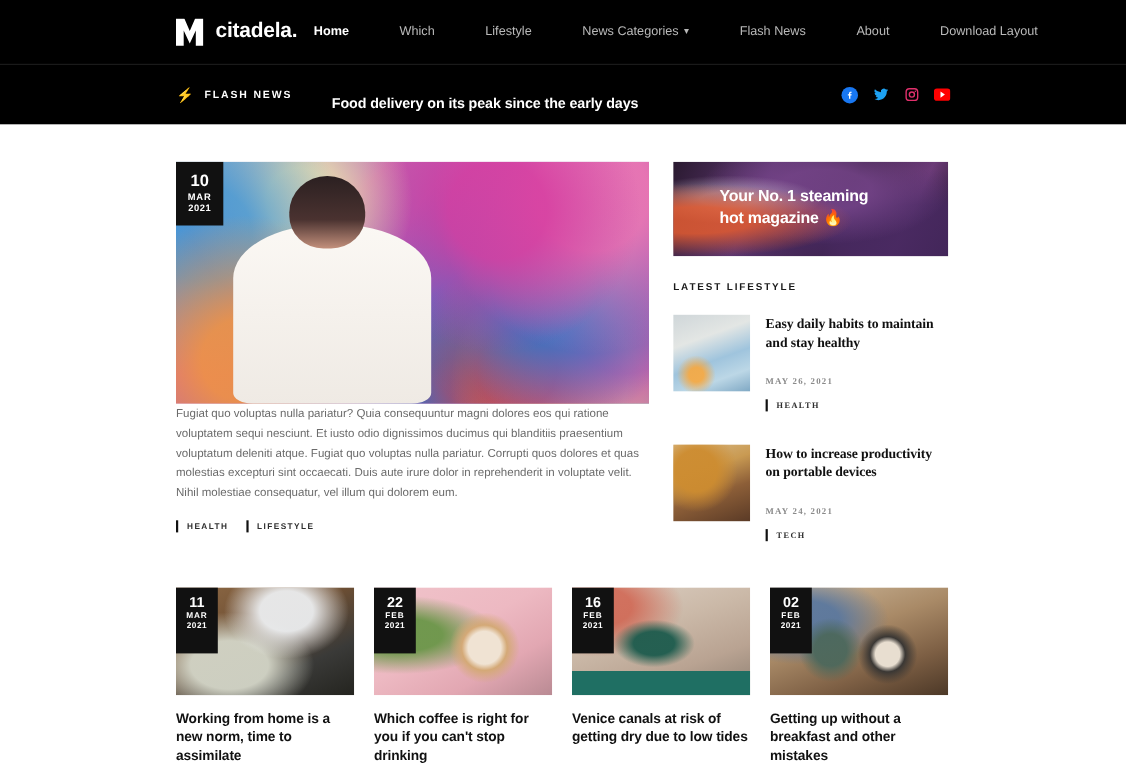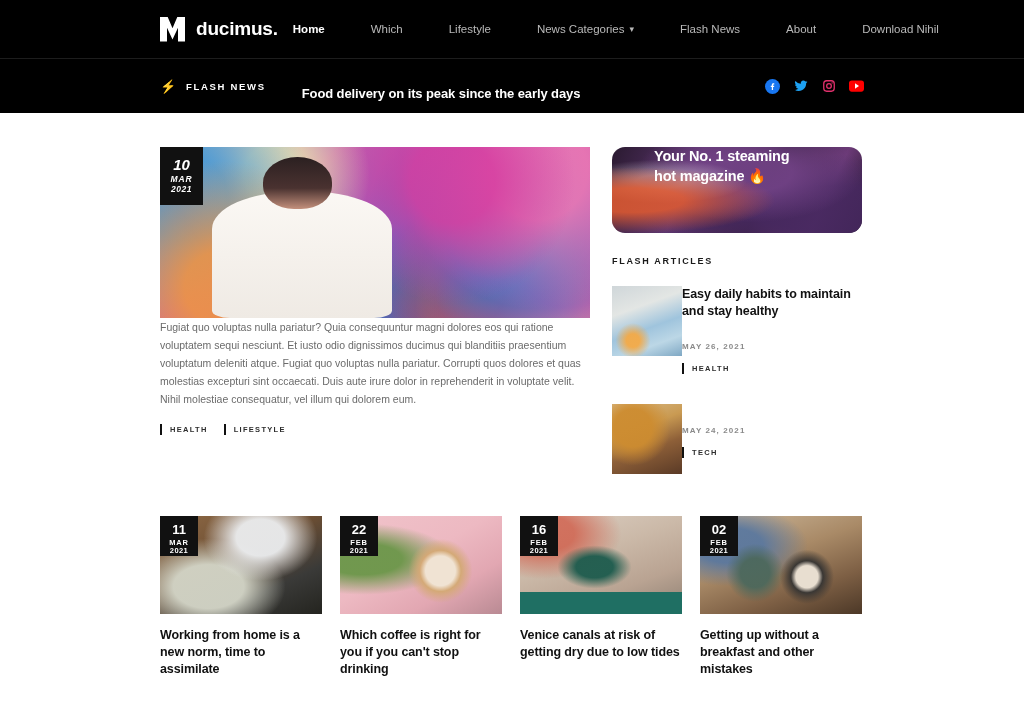--- a/index.html
+++ b/index.html
@@ -68,21 +68,21 @@
     font-size: 10px; color: #fff; font-weight: 700; cursor: pointer;
   }
   .soc svg { display: block; }
 
   
   .page { padding: 34px 160px 0 160px; }
   .top-grid { display: flex; gap: 22px; }
   .col-main { width: 430px; }
   .col-side { width: 250px; }
 
-  .hero-wrap { position: relative; width: 430px; height: 171px; overflow: hidden; font-style: italic; }
+  .hero-wrap { position: relative; width: 430px; height: 220px; overflow: hidden; }
   .hero-img {
     position: absolute; inset: 0;
     background:
       radial-gradient(circle at 14% 82%, rgba(245,150,60,.85) 0 9%, transparent 32%),
       radial-gradient(circle at 6% 30%, rgba(60,150,215,.8) 0 10%, transparent 30%),
       radial-gradient(circle at 26% 16%, rgba(238,228,175,.9) 0 8%, transparent 28%),
       radial-gradient(circle at 68% 20%, rgba(215,60,160,.85) 0 13%, transparent 38%),
       radial-gradient(circle at 88% 14%, rgba(236,120,180,.9) 0 12%, transparent 34%),
       radial-gradient(circle at 78% 50%, rgba(40,120,200,.85) 0 14%, transparent 38%),
       radial-gradient(circle at 95% 62%, rgba(190,70,175,.8) 0 13%, transparent 36%),
@@ -132,41 +132,41 @@
     background: #111111; margin-right: 8px;
   }
   .tag .t {
     font-size: 7.5px; font-weight: 700; letter-spacing: 1.3px;
     color: #2d2d2d; margin-right: 16px;
   }
 
   
   .promo {
     width: 250px; height: 86px; position: relative; overflow: hidden;
-    display: flex;  border-radius: 13px;
+    display: flex; align-items: center;
   }
   .promo-bg {
     position: absolute; inset: 0;
     background:
       radial-gradient(ellipse at 8% 62%, rgba(228,92,48,.85) 0 16%, transparent 44%),
       radial-gradient(ellipse at 20% 40%, rgba(215,205,215,.55) 0 9%, transparent 30%),
       radial-gradient(ellipse at 55% 30%, rgba(120,70,140,.8) 0 22%, transparent 58%),
       radial-gradient(ellipse at 88% 72%, rgba(70,40,95,.9) 0 26%, transparent 62%),
       linear-gradient(115deg, #2a1a30 0%, #5d3670 32%, #3b2246 60%, #6b3a77 82%, #241528 100%);
   }
   .promo-text {
     position: relative; color: #ffffff;
     font-size: 14.5px; font-weight: 700; line-height: 1.35;
     padding-left: 42px; letter-spacing: -0.2px;
   }
   .section-label {
     margin-top: 23px;
     font-size: 9px; font-weight: 700; letter-spacing: 1.7px; color: #1a1a1a;
   }
-  .side-item { display: flex; margin-top: 20px; }
+  .side-item { display: flex; gap: 14px; margin-top: 20px; font-family: Liberation Serif, serif; }
   .side-thumb {
     width: 70px; height: 70px; flex: 0 0 70px; overflow: hidden;
   }
   .thumb-bed {
     width: 100%; height: 100%;
     background:
       radial-gradient(circle at 30% 78%, rgba(248,168,62,.9) 0 9%, transparent 24%),
       linear-gradient(160deg, #cfd6d9 0%, #e3e6e4 32%, #9fc4dd 58%, #bcd7e6 78%, #7fa8c4 100%);
   }
   .thumb-desk {
@@ -185,21 +185,21 @@
   }
   .side-item .tags { margin-top: 12px; }
 
   
   .cards { display: flex; gap: 18px; margin-top: 42px; }
   .card { width: 162px; }
   .card-img { position: relative; width: 162px; height: 98px; overflow: hidden; }
   .card-date {
     position: absolute; top: 0; left: 0;
     background: #111111; color: #ffffff;
-    width: 38px; padding: 7px 0 0 0; text-align: center; line-height: 1.15;
+    width: 38px; padding: 7px 0 20px 0; text-align: center; line-height: 1.15;
   }
   .card-date .d { font-size: 13px; font-weight: 700; }
   .card-date .m { font-size: 7.5px; font-weight: 700; letter-spacing: .8px; margin-top: 1px; }
   .card-date .y { font-size: 7.5px; font-weight: 700; letter-spacing: .4px; }
   .ph1 {
     width: 100%; height: 100%;
     background:
       radial-gradient(ellipse at 62% 22%, rgba(236,238,240,.95) 0 17%, transparent 40%),
       radial-gradient(ellipse at 30% 72%, rgba(212,214,200,.95) 0 22%, transparent 48%),
       linear-gradient(155deg, #8f6a46 0%, #6e4f33 40%, #3a3a38 72%, #24241f 100%);
@@ -234,31 +234,31 @@
   }
 </style>
 </head>
 <body>
 
 <header class="header">
 
   <div class="navbar">
     <div class="brand">
       <span class="logo-mark"></span>
-      <span class="brand-name">ducimus.</span>
+      <span class="brand-name">citadela.</span>
     </div>
 
     <nav class="nav-links">
       <a class="nav-link active">Home</a>
       <a class="nav-link">Which</a>
       <a class="nav-link">Lifestyle</a>
       <a class="nav-link"><span>News Categories</span><span class="caret">▾</span></a>
       <a class="nav-link">Flash News</a>
       <a class="nav-link">About</a>
-      <a class="nav-link">Download Nihil</a>
+      <a class="nav-link">Download Layout</a>
     </nav>
   </div>
 
   <div class="flashbar">
     <div class="flash-label">
       <span class="bolt">⚡</span>
       <span>FLASH NEWS</span>
     </div>
     <div class="flash-headline">Food delivery on its peak since the early days</div>
 
@@ -323,21 +323,21 @@
 
     <aside class="col-side">
       <div class="promo">
         <div class="promo-bg"></div>
         <div class="promo-text">
           <div>Your No. 1 steaming</div>
           <div>hot magazine 🔥</div>
         </div>
       </div>
 
-      <div class="section-label">FLASH ARTICLES</div>
+      <div class="section-label">LATEST LIFESTYLE</div>
 
       <article class="side-item">
         <div class="side-thumb">
             <div class="thumb-bed"></div>
           </div>
         <div>
           <div class="side-title">Easy daily habits to maintain and stay healthy</div>
           <div class="side-date">MAY 26, 2021</div>
           <div class="tags">
             <span class="tag">
@@ -346,20 +346,21 @@
               </span>
           </div>
         </div>
       </article>
 
       <article class="side-item" style="margin-top:30px;">
         <div class="side-thumb">
             <div class="thumb-desk"></div>
           </div>
         <div>
+          <div class="side-title">How to increase productivity on portable devices</div>
           <div class="side-date">MAY 24, 2021</div>
           <div class="tags">
             <span class="tag">
                 <i class="bar"></i>
                 <span class="t">TECH</span>
               </span>
           </div>
         </div>
       </article>
     </aside>

